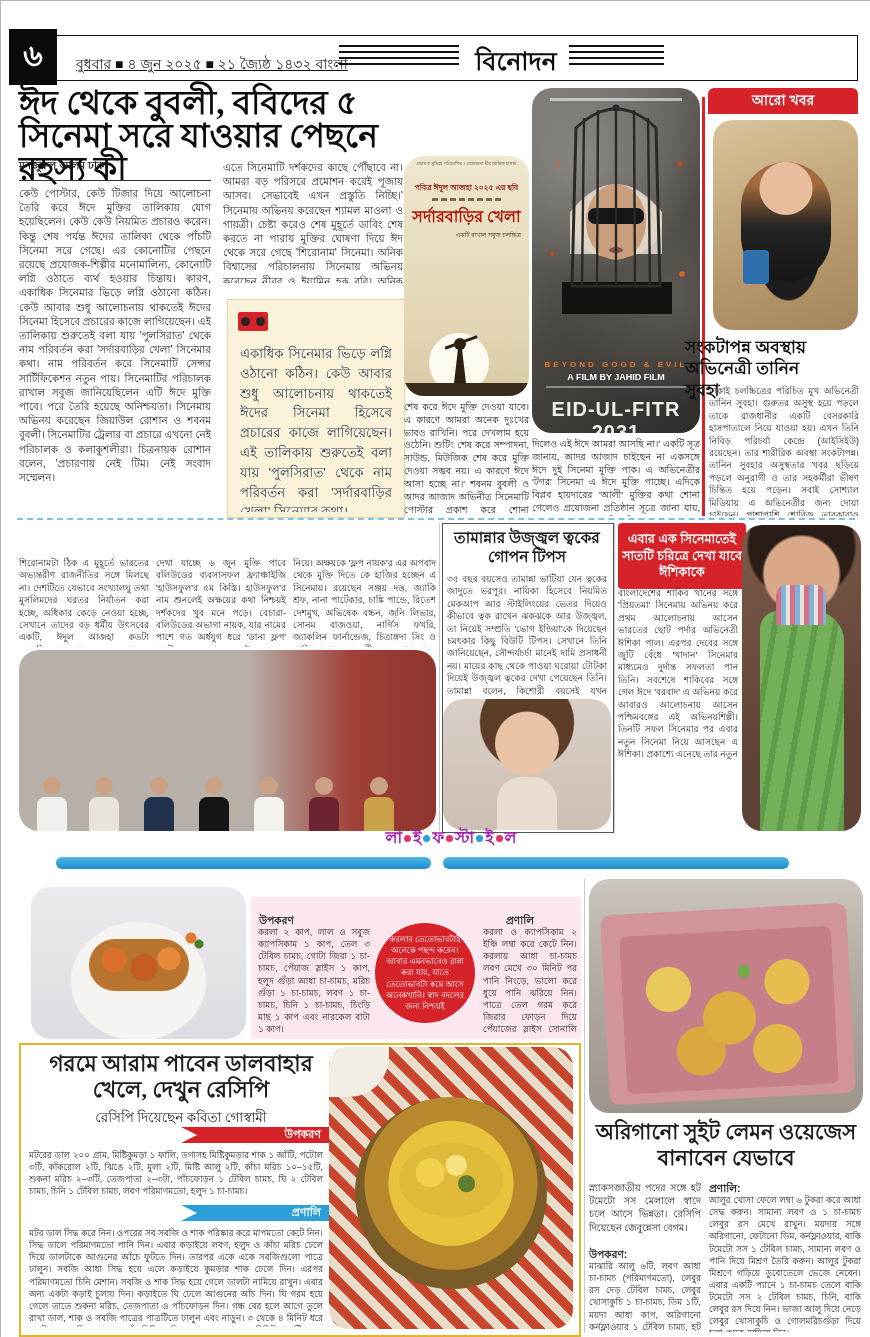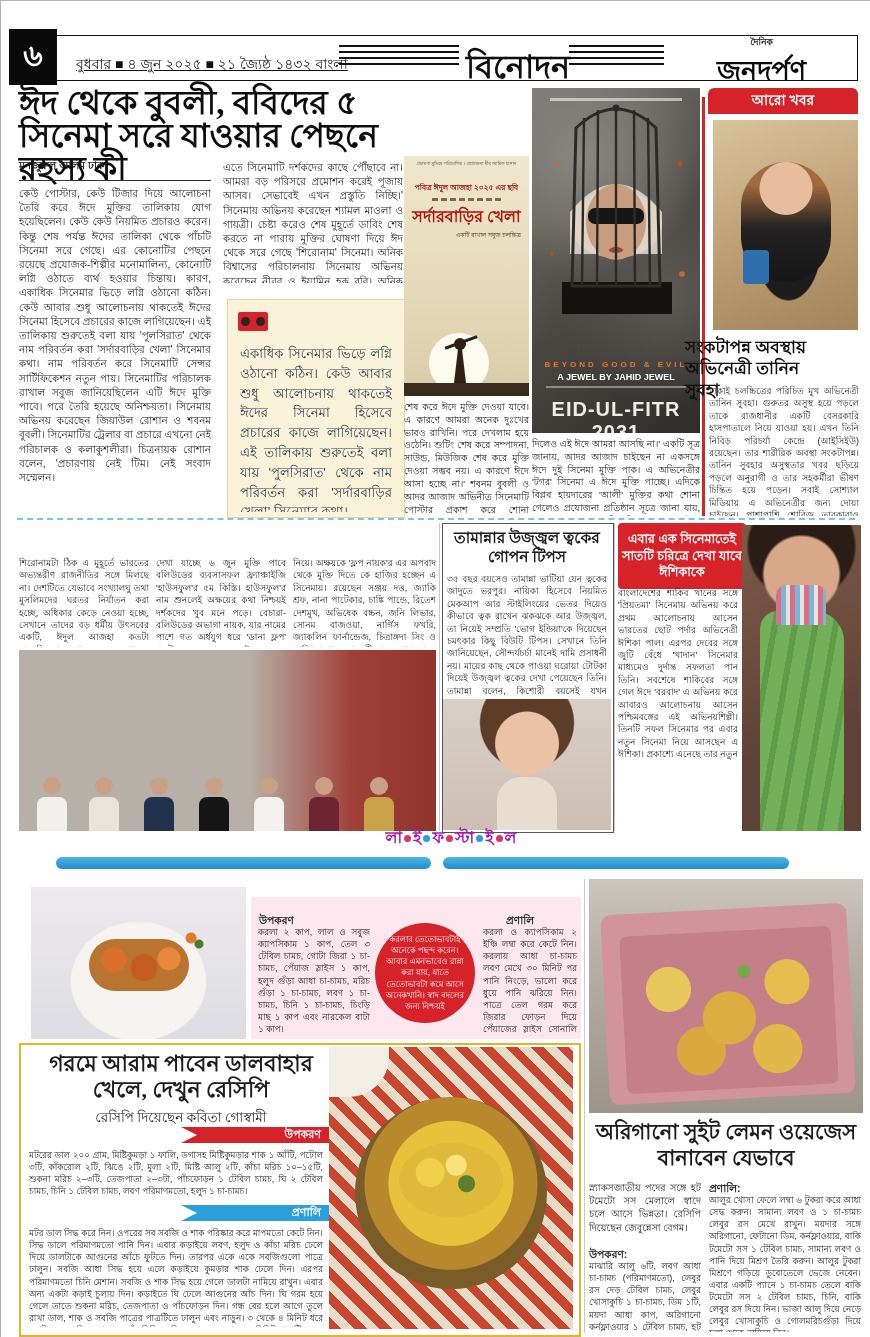--- a/index.html
+++ b/index.html
@@ -7,21 +7,21 @@
         font-family:"Liberation Sans","DejaVu Sans",sans-serif;color:#1c1c1c;overflow:hidden;margin:0 auto;}
   .abs{position:absolute;}
   .jt{text-align:justify;overflow:hidden;line-height:1.38;font-size:10.3px;color:#222;}
   .serif{font-family:"Liberation Serif","DejaVu Serif",serif;}
   
   .mast-box{left:55px;top:34px;width:800px;height:44px;border:1.5px solid #111;}
   .pagenum{left:8px;top:28px;width:48px;height:56px;background:#0a0a0a;color:#fff;font-size:30px;
            font-weight:bold;display:flex;align-items:center;justify-content:center;}
   .dateline{left:75px;top:52px;font-size:14px;color:#111;text-decoration:underline;}
   .lines{height:24px;background:repeating-linear-gradient(#111 0 2px,transparent 2px 6px);}
-  .section-ttl{font-size:32px;font-weight:bold;color:#0e0e0e;}
+  .section-ttl{font-size:25px;font-weight:bold;color:#0e0e0e;}
   .brand{font-size:27px;font-weight:bold;letter-spacing:0;color:#0a0a0a;}
   .brand-top{font-size:9px;font-weight:bold;}
   .brand-tag{font-size:5.5px;color:#333;}
   
   .lead-hl{left:18px;top:86px;width:430px;font-size:33px;line-height:1.0;font-weight:bold;color:#0d0d0d;}
   .byline{left:18px;top:157px;width:192px;font-size:10.5px;font-weight:bold;border-bottom:1.5px solid #333;padding-bottom:5px;}
   .quotebox{left:226px;top:298px;width:176px;height:217px;background:#faf3da;border:1px solid #e6d6a2;}
   .quotebox .qtext{position:absolute;left:12px;top:44px;width:152px;font-size:13.2px;line-height:1.5;color:#2c3a55;text-align:justify;overflow:hidden;height:168px;}
   .reddots{width:30px;height:19px;background:#d6232a;border-radius:2px;display:flex;align-items:center;justify-content:space-around;}
   .reddots i{width:9px;height:9px;border-radius:50%;background:#2e2424;display:block;}
@@ -51,43 +51,38 @@
       font-weight:bold;font-size:13px;display:flex;align-items:center;justify-content:center;}
   .redcircle{left:374px;top:922px;width:100px;height:100px;border-radius:50%;background:#d6232a;color:#fff;
       font-size:8.2px;line-height:1.35;display:flex;align-items:center;justify-content:center;text-align:center;padding:8px;box-sizing:border-box;}
   .lbl{font-weight:bold;font-size:10.5px;color:#222;}
   .yellowbox{left:18px;top:1042px;width:558px;height:290px;border:2.5px solid #e9b22b;background:#fff;}
   .ribbon{height:16px;color:#fff;font-weight:bold;font-size:11px;display:flex;align-items:center;justify-content:flex-end;
       padding-right:10px;clip-path:polygon(0 0,100% 0,100% 100%,0 100%,16px 50%);}
   .rib-red{background:#d6232a;}
   .rib-blue{background:#2b9fd9;}
   
-  .ph{overflow:hidden;}
+  .ph{overflow:hidden;border-radius:20px;}
   .person{position:absolute;}
   .person .hd{width:18px;height:18px;border-radius:50%;background:#caa184;margin:0 auto;}
   .person .bd{width:30px;height:34px;border-radius:8px 8px 0 0;margin-top:2px;}
 </style>
 </head>
 <body>
 
 <div id="page">
 
   <div class="abs pagenum">
     <span>৬</span>
   </div>
   <div class="abs mast-box"></div>
   <div class="abs dateline">বুধবার ■ ৪ জুন ২০২৫ ■ ২১ জ্যৈষ্ঠ ১৪৩২ বাংলা</div>
   <div class="abs lines" style="left:338px;top:44px;width:120px;"></div>
   <div class="abs section-ttl" style="left:465px;top:41px;width:100px;text-align:center;">বিনোদন</div>
   <div class="abs lines" style="left:568px;top:44px;width:95px;"></div>
-  <div class="abs" style="left:668px;top:34px;width:185px;height:44px;text-align:center;">
-    <div class="brand-top">দৈনিক</div>
-    <div class="brand">জনদর্পণ</div>
-    <div class="brand-tag" style="text-align:right;">সত্য ও ন্যায়ের পথে অবিচল</div>
-  </div>
 
   <div class="abs lead-hl serif">ঈদ থেকে বুবলী, ববিদের ৫ সিনেমা সরে যাওয়ার পেছনে রহস্য কী</div>
   <div class="abs byline">মনজুরুল আলম ঢাকা</div>
   <div class="abs jt" style="left:18px;top:186px;width:192px;height:329px;">কেউ পোস্টার, কেউ টিজার দিয়ে আলোচনা তৈরি করে ঈদে মুক্তির তালিকায় যোগ হয়েছিলেন। কেউ কেউ নিয়মিত প্রচারও করেন। কিন্তু শেষ পর্যন্ত ঈদের তালিকা থেকে পাঁচটি সিনেমা সরে গেছে। এর কোনোটির পেছনে রয়েছে প্রযোজক-শিল্পীর মনোমালিন্য, কোনোটি লগ্নি ওঠাতে ব্যর্থ হওয়ার চিন্তায়। কারণ, একাধিক সিনেমার ভিড়ে লগ্নি ওঠানো কঠিন। কেউ আবার শুধু আলোচনায় থাকতেই ঈদের সিনেমা হিসেবে প্রচারের কাজে লাগিয়েছেন। এই তালিকায় শুরুতেই বলা যায় 'পুলসিরাত' থেকে নাম পরিবর্তন করা 'সর্দারবাড়ির খেলা' সিনেমার কথা। নাম পরিবর্তন করে সিনেমাটি সেন্সর সার্টিফিকেশন নতুন পায়। সিনেমাটির পরিচালক রাখাল সবুজ জানিয়েছিলেন এটি ঈদে মুক্তি পাবে। পরে তৈরি হয়েছে অনিশ্চয়তা। সিনেমায় অভিনয় করেছেন জিয়াউল রোশান ও শবনম বুবলী। সিনেমাটির ট্রেলার বা প্রচারে এখনো নেই পরিচালক ও কলাকুশলীরা। চিত্রনায়ক রোশান বলেন, 'প্রচারণায় নেই টিম। নেই সংবাদ সম্মেলন।</div>
   <div class="abs jt" style="left:222px;top:160px;width:180px;height:122px;">এতে সিনেমাটি দর্শকদের কাছে পৌঁছাবে না। আমরা বড় পরিসরে প্রমোশন করেই পূজায় আসব। সেভাবেই এখন প্রস্তুতি নিচ্ছি।' সিনেমায় অভিনয় করেছেন শ্যামল মাওলা ও গায়ত্রী। চেষ্টা করেও শেষ মুহূর্তে ডাবিং শেষ করতে না পারায় মুক্তির ঘোষণা দিয়ে ঈদ থেকে সরে গেছে 'শিরোনাম' সিনেমা। অনিক বিশ্বাসের পরিচালনায় সিনেমায় অভিনয় করেছেন নীরব ও ইয়ামিন হক ববি। অনিক জানান, সিনেমার কাজ এখনো শেষ হয়নি। দেশের বাইরেও ছবির পরিকল্পনা রয়েছে। তিনি বলেন, 'সিনেমায় অনেক তারকা রয়েছেন। এই ঈদে ভিড়ে আসতে চাইছি না। আমাদের ডাবিংও বাকি রয়েছে। তাড়াহুড়া করে মুক্তি দিতে চাই না।' সিনেমার নায়ক নীরব বলেন, 'মনে হয়েছিল ছবি</div>
 
   <div class="abs quotebox">
     <div class="reddots" style="position:absolute;left:10px;top:12px;">
         <i></i>
         <i></i>
@@ -128,21 +123,21 @@
           <line x1="102" y1="6" x2="103" y2="182"></line>
         <line x1="116" y1="14" x2="118" y2="182"></line>
       </g>
       <circle cx="84" cy="4" r="3.5" fill="#2c2a27"></circle>
       <circle cx="148" cy="60" r="2.5" fill="#c14a1e"></circle>
         <circle cx="20" cy="150" r="2" fill="#c14a1e"></circle>
       <circle cx="150" cy="170" r="2.8" fill="#d86428"></circle>
         <circle cx="26" cy="60" r="1.8" fill="#d86428"></circle>
     </svg>
     <div style="position:absolute;left:0;top:272px;width:100%;text-align:center;font-size:8px;letter-spacing:3px;color:#e07a2e;font-weight:bold;">BEYOND GOOD &amp; EVIL</div>
-    <div style="position:absolute;left:0;top:284px;width:100%;text-align:center;font-size:9px;color:#fff;font-weight:bold;">A JEWEL BY JAHID JEWEL</div>
+    <div style="position:absolute;left:0;top:284px;width:100%;text-align:center;font-size:9px;color:#fff;font-weight:bold;">A FILM BY JAHID FILM</div>
     <div style="position:absolute;left:14px;top:298px;width:140px;height:2px;background:rgba(255,255,255,.4);"></div>
     <div style="position:absolute;left:0;top:310px;width:100%;text-align:center;font-size:20px;font-weight:bold;color:#efece8;letter-spacing:1px;">EID-UL-FITR 2031</div>
   </div>
   <div class="abs jt" style="left:531px;top:437px;width:168px;height:78px;font-size:9.3px;">দিলেও এই ঈদে আমরা আসছি না।' একটি সূত্র জানায়, আদর আজাদ চাইছেন না একসঙ্গে ঈদে দুই সিনেমা মুক্তি পাক। এ অভিনেত্রীর 'টগর' সিনেমা এ ঈদে মুক্তি পাচ্ছে। এদিকে বিপ্লব হায়দারের 'আলী' মুক্তির কথা শোনা গেলেও প্রযোজনা প্রতিষ্ঠান সূত্রে জানা যায়, প্রচারণার জন্য জানিয়েছিলেন। তবে ঈদে আসবে এমন কোনো কিছু বলেননি। সিনেমার নায়ক ইমন সাজ্জাদ বলেন, 'আমরা ঈদের সিনেমার প্রচারণার মধ্যে আমাদের 'আলী'র প্রচারণা আনছি।</div>
 
   <div class="abs morenews-rule"></div>
   <div class="abs morenews-tab">
     <span>আরো খবর</span>
   </div>
   <div class="abs ph" style="left:712px;top:119px;width:145px;height:210px;background:

